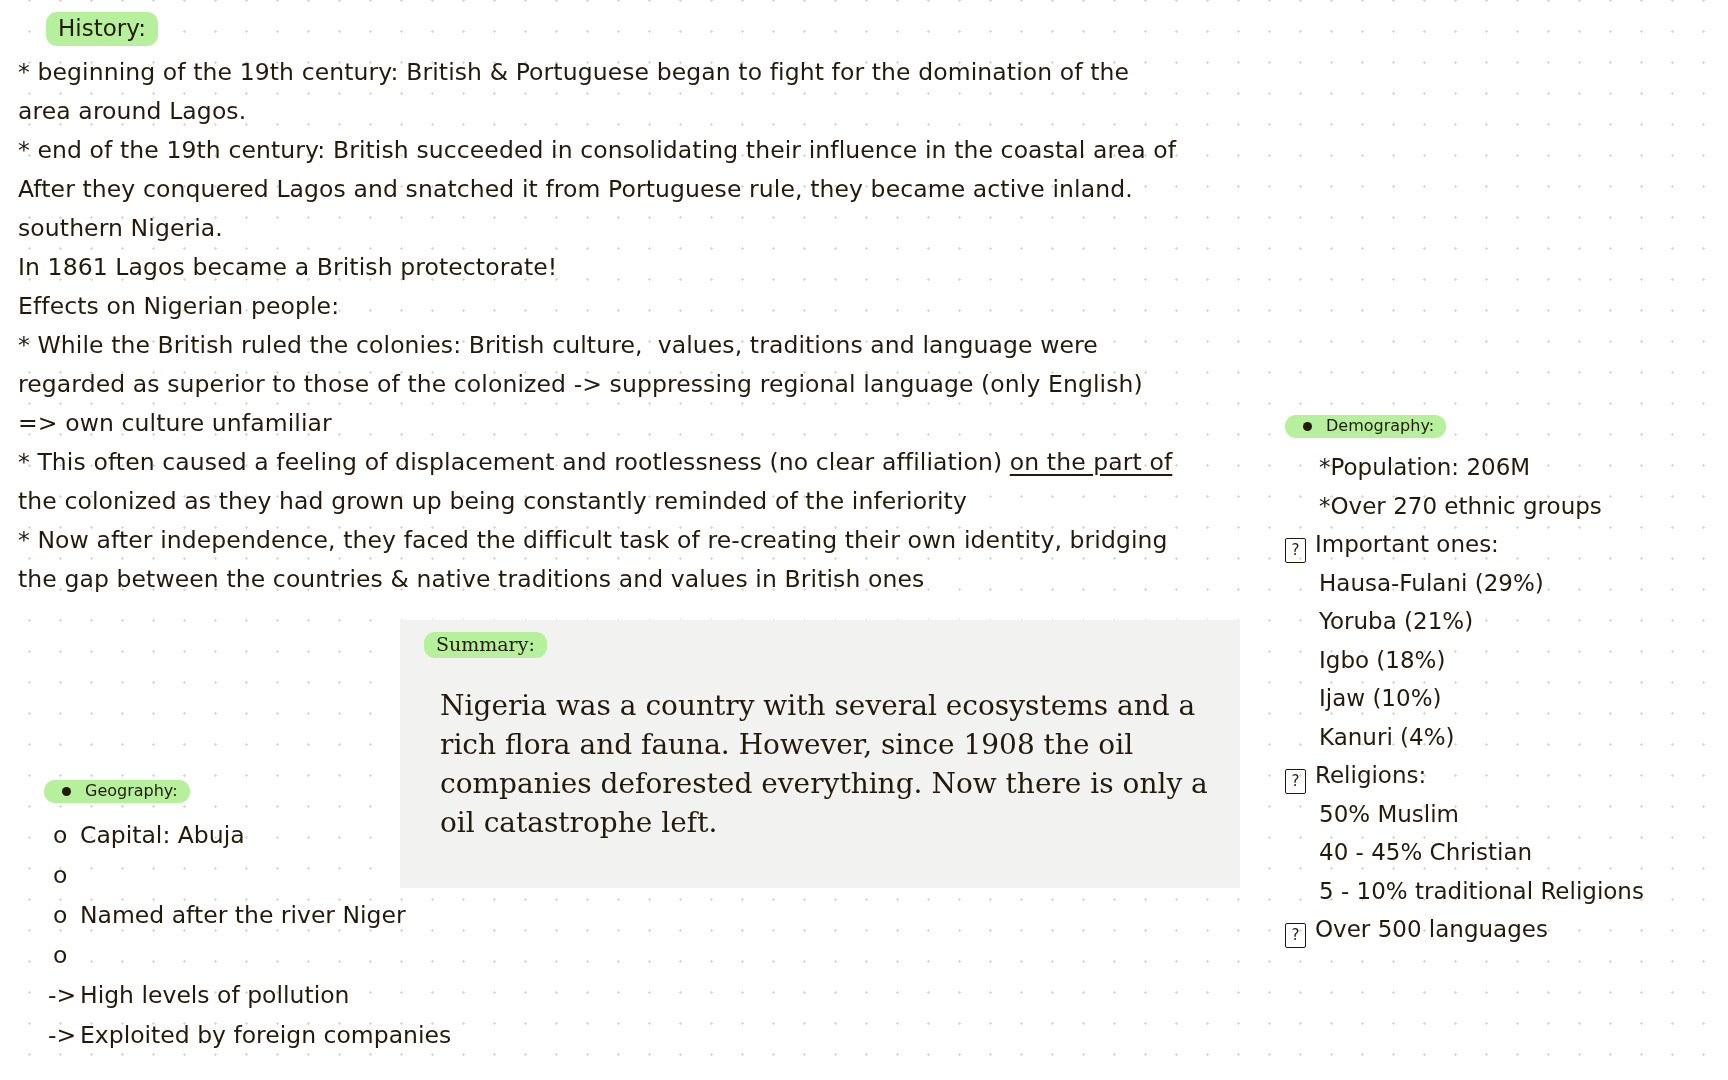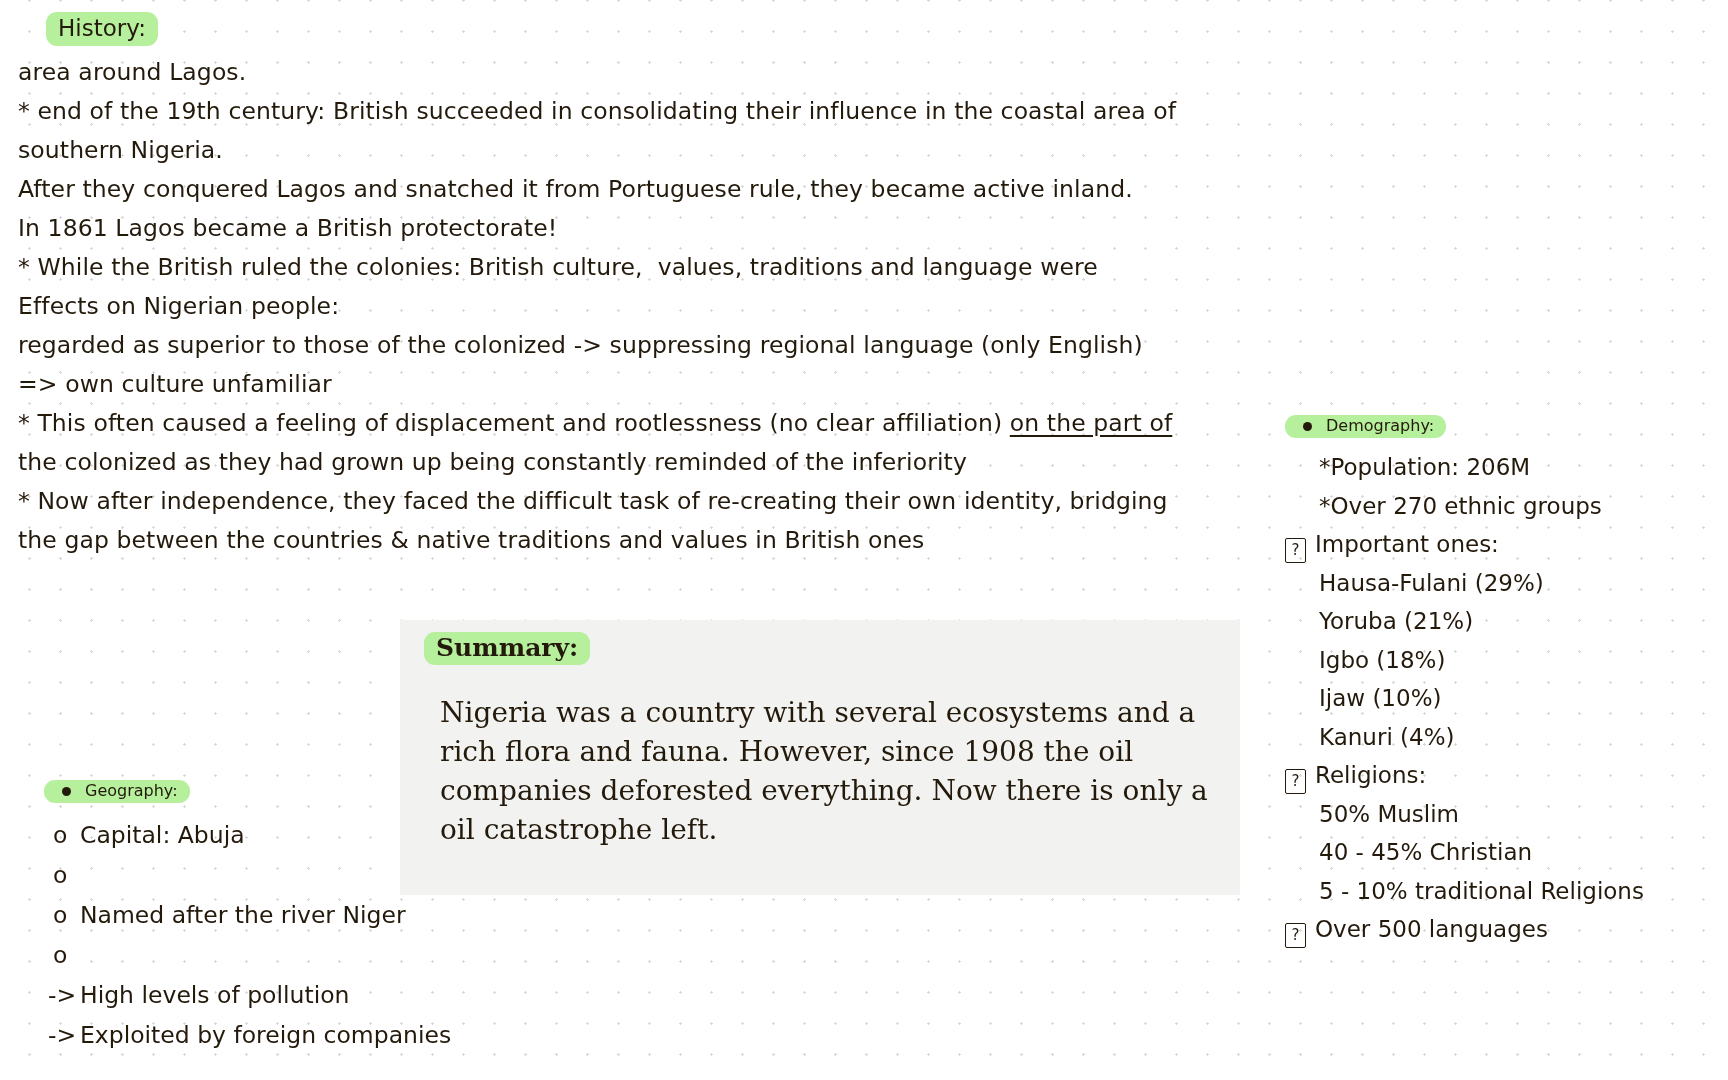--- a/index.html
+++ b/index.html
@@ -66,22 +66,22 @@
   #summary-block {
     position: absolute;
     left: 400px;
     top: 620px;
     width: 840px;
     background: #f2f2f0;
     padding: 10px 14px 18px 14px;
     box-sizing: border-box;
   }
   #summary-block .heading {
-    font-size: 25px;
-    font-weight: bold;
+    font-size: 19px;
+    font-weight: normal;
     font-family: "DejaVu Serif", serif;
     margin: 2px 0 6px 10px;
   }
   #summary-text {
     font-family: "DejaVu Serif", serif;
     font-size: 28px;
     line-height: 39px;
     margin-left: 26px;
     margin-right: 10px;
   }
@@ -177,27 +177,28 @@
 <body>
 
 <div id="dot-grid"></div>
 
 <div class="layer">
 
   <section id="history-block">
     <div class="heading">
       <span class="hl">History:</span>
     </div>
+    <div class="hline">* beginning of the 19th century: British &amp; Portuguese began to fight for the domination of the</div>
     <div class="hline">area around Lagos.</div>
     <div class="hline">* end of the 19th century: British succeeded in consolidating their influence in the coastal area of</div>
+    <div class="hline">After they conquered Lagos and snatched it from Portuguese rule, they became active inland.</div>
     <div class="hline">southern Nigeria.</div>
-    <div class="hline">After they conquered Lagos and snatched it from Portuguese rule, they became active inland.</div>
     <div class="hline">In 1861 Lagos became a British protectorate!</div>
+    <div class="hline">Effects on Nigerian people:</div>
     <div class="hline">* While the British ruled the colonies: British culture,  values, traditions and language were</div>
-    <div class="hline">Effects on Nigerian people:</div>
     <div class="hline">regarded as superior to those of the colonized -&gt; suppressing regional language (only English)</div>
     <div class="hline">=&gt; own culture unfamiliar</div>
     <div class="hline"><span>* This often caused a feeling of displacement and rootlessness (no clear affiliation) </span><span class="uline">on the part of</span></div>
     <div class="hline">the colonized as they had grown up being constantly reminded of the inferiority</div>
     <div class="hline">* Now after independence, they faced the difficult task of re-creating their own identity, bridging</div>
     <div class="hline">the gap between the countries &amp; native traditions and values in British ones</div>
   </section>
 
   <section id="summary-block">
     <div class="heading">

